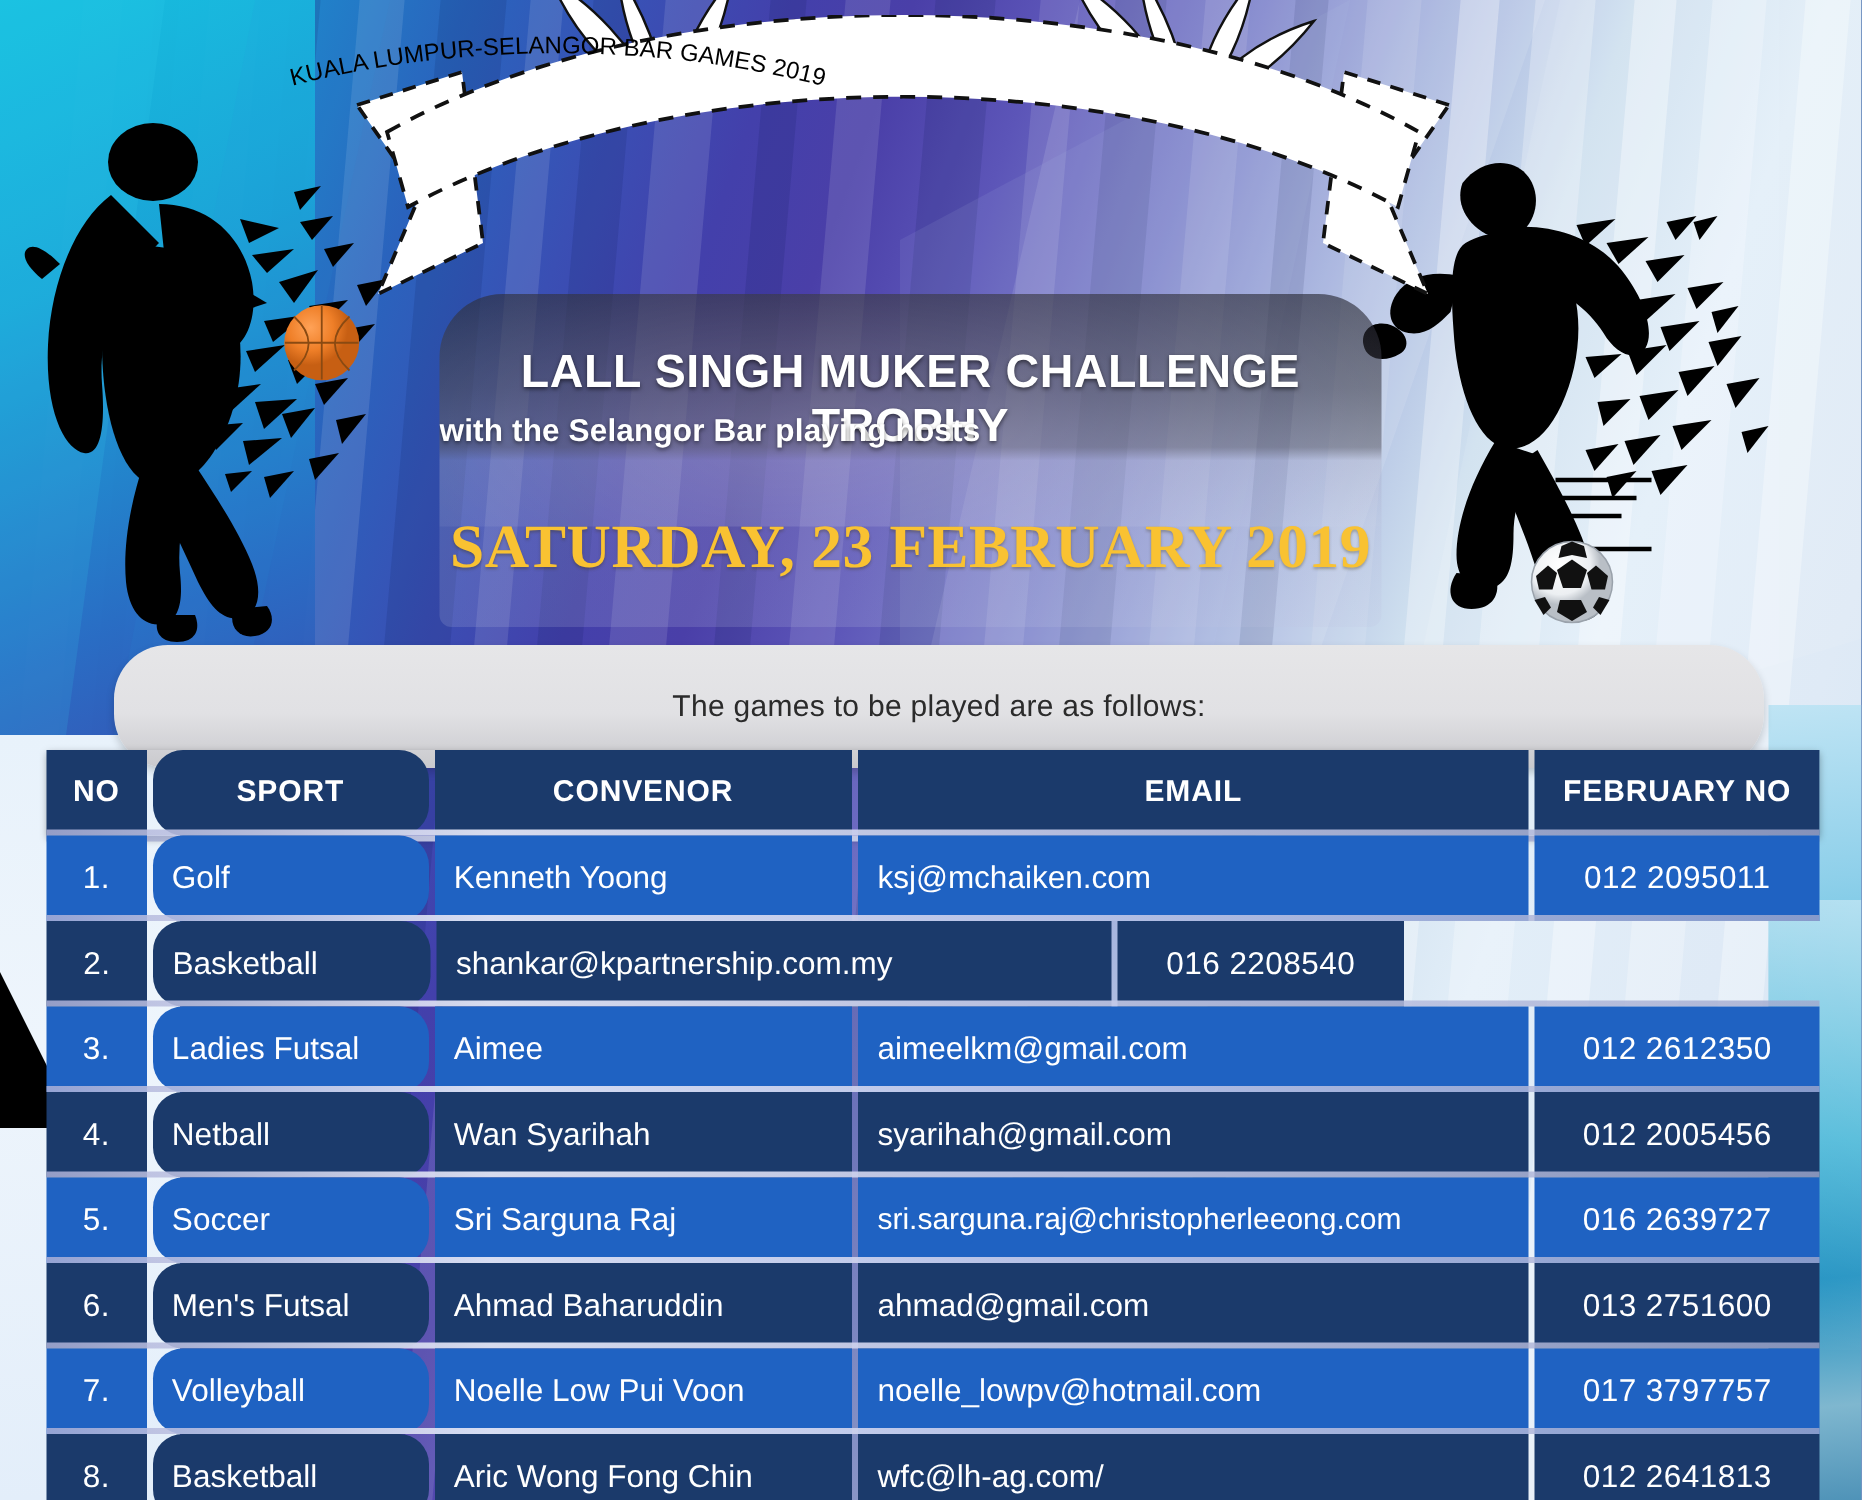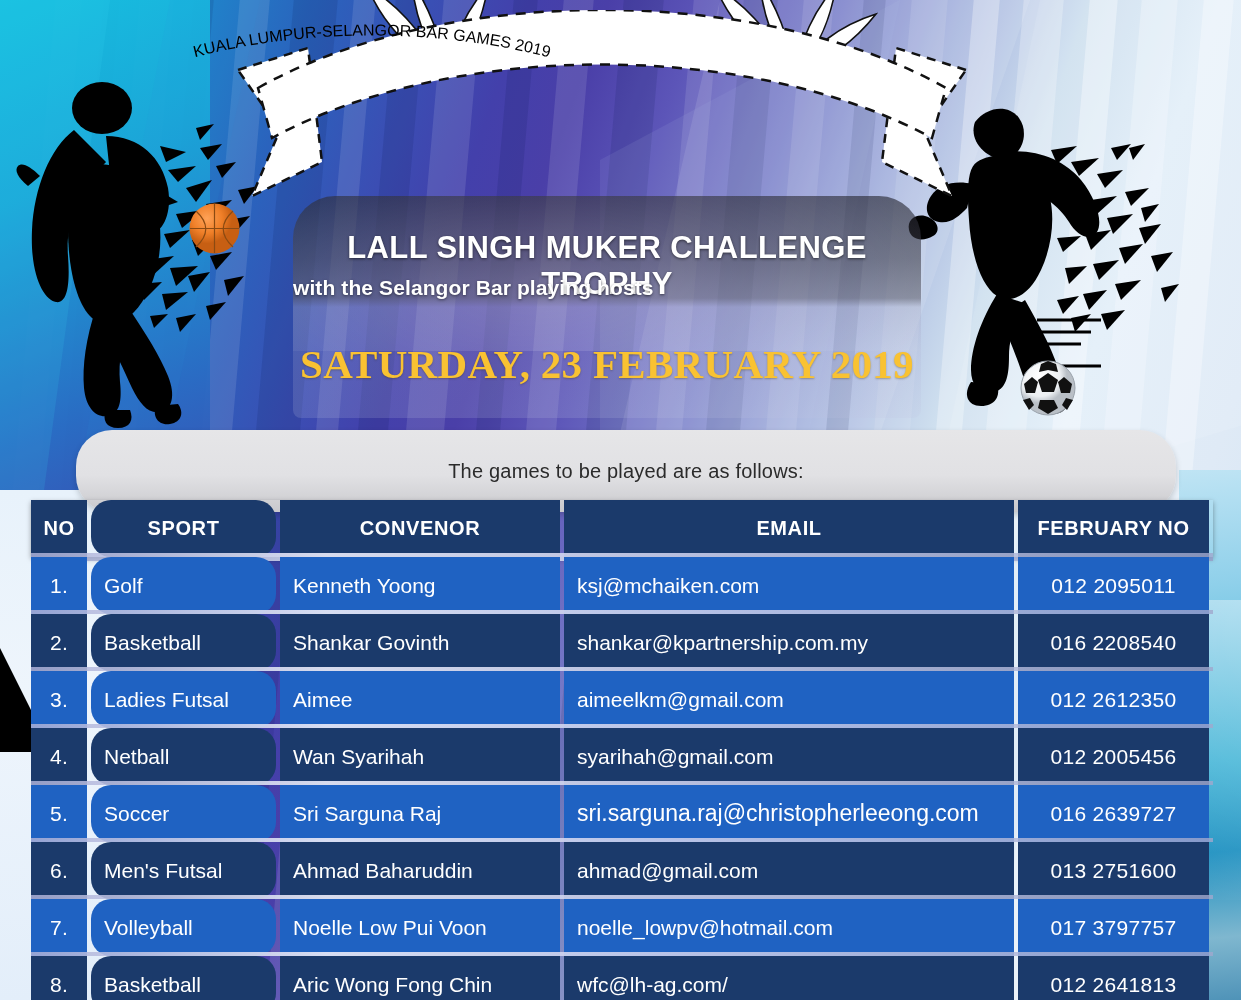--- a/index.html
+++ b/index.html
@@ -183,21 +183,21 @@
       rgba(170,175,215,.85), rgba(225,228,245,.95) 25%,
       rgba(200,205,235,.9) 55%, rgba(160,168,205,.8));
   }
   .thead:after {
     content:""; position:absolute; left:0; right:0; bottom:-4px; height:4px;
     background:linear-gradient(90deg,
       rgba(150,158,200,.8), rgba(220,224,242,.95) 30%,
       rgba(190,196,228,.9) 60%, rgba(150,158,200,.8));
   }
 
-  .c-no      { width:56px;  justify-content:center; padding:0;text-align:right; }
+  .c-no      { width:67px;  justify-content:center; padding:0;text-align:right; }
   .c-sport   { width:185px;border-radius:20px; }
   .c-conv    { width:280px; }
   .c-email   { width:450px; }
   .c-contact { width:191px; justify-content:center; padding:0; }
 
   .c-no, .c-contact { letter-spacing:.3px; }
 </style>
 </head>
 <body>
 
@@ -445,21 +445,20 @@
         <div class="trow row-odd">
           <div class="cell c-no">1.</div>
           <div class="cell c-sport">Golf</div>
           <div class="cell c-conv">Kenneth Yoong</div>
           <div class="cell c-email">ksj@mchaiken.com</div>
           <div class="cell c-contact">012 2095011</div>
         </div>
         <div class="trow row-even">
           <div class="cell c-no">2.</div>
           <div class="cell c-sport">Basketball</div>
-          <div class="cell c-conv">Shankar Govinth</div>
           <div class="cell c-email">shankar@kpartnership.com.my</div>
           <div class="cell c-contact">016 2208540</div>
         </div>
         <div class="trow row-odd">
           <div class="cell c-no">3.</div>
           <div class="cell c-sport">Ladies Futsal</div>
           <div class="cell c-conv">Aimee</div>
           <div class="cell c-email">aimeelkm@gmail.com</div>
           <div class="cell c-contact">012 2612350</div>
         </div>
@@ -467,21 +466,21 @@
           <div class="cell c-no">4.</div>
           <div class="cell c-sport">Netball</div>
           <div class="cell c-conv">Wan Syarihah</div>
           <div class="cell c-email">syarihah@gmail.com</div>
           <div class="cell c-contact">012 2005456</div>
         </div>
         <div class="trow row-odd">
           <div class="cell c-no">5.</div>
           <div class="cell c-sport">Soccer</div>
           <div class="cell c-conv">Sri Sarguna Raj</div>
-          <div class="cell c-email" style="font-size: 23px;">sri.sarguna.raj@christopherleeong.com</div>
+          <div class="cell c-email" style="font-size: 20px;">sri.sarguna.raj@christopherleeong.com</div>
           <div class="cell c-contact">016 2639727</div>
         </div>
         <div class="trow row-even">
           <div class="cell c-no">6.</div>
           <div class="cell c-sport">Men's Futsal</div>
           <div class="cell c-conv">Ahmad Baharuddin</div>
           <div class="cell c-email">ahmad@gmail.com</div>
           <div class="cell c-contact">013 2751600</div>
         </div>
         <div class="trow row-odd">

